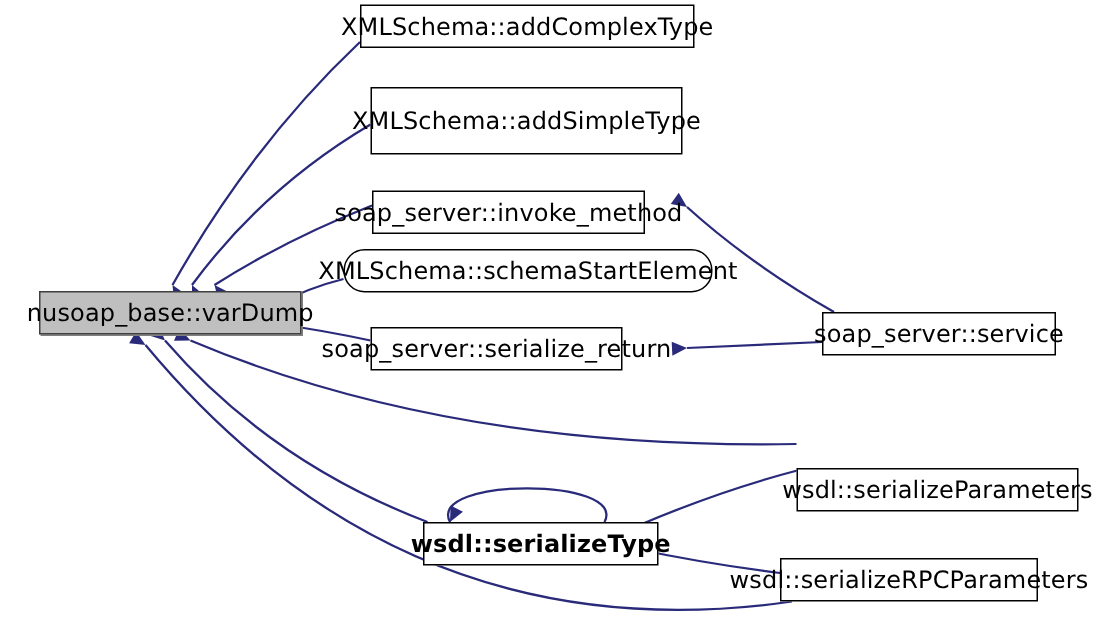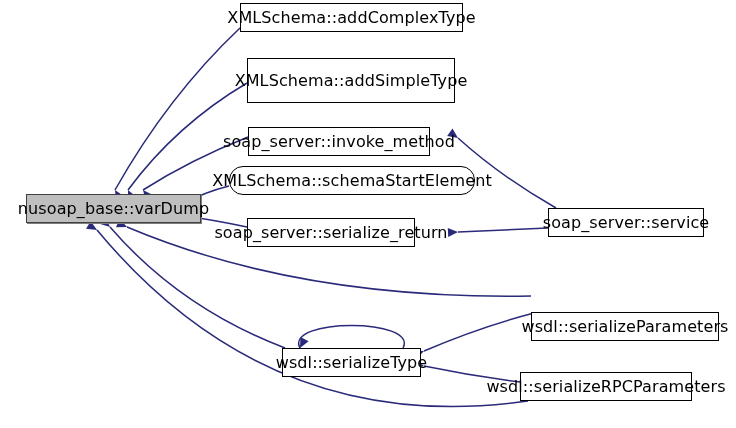--- a/index.html
+++ b/index.html
@@ -98,20 +98,20 @@
   </div>
   <div class="node" style="left: 247px; top: 218px; width: 168px; height: 29px;">
     <span class="node-label">soap_server::serialize_return</span>
   </div>
   <div class="node" style="left: 548px; top: 208px; width: 156px; height: 29px;">
     <span class="node-label">soap_server::service</span>
   </div>
   <div class="node" style="left: 531px; top: 284px; width: 188px; height: 29px; margin-top: 28px;">
     <span class="node-label">wsdl::serializeParameters</span>
   </div>
-  <div class="node" style="left: 282px; top: 348px; width: 139px; height: 29px;">
+  <div class="node" style="left: 282px; top: 348px; width: 157px; height: 29px; font-weight: bold;">
     <span class="node-label">wsdl::serializeType</span>
   </div>
   <div class="node" style="left: 520px; top: 372px; width: 172px; height: 29px;">
     <span class="node-label">wsdl::serializeRPCParameters</span>
   </div>
 
 </div>
 
 </body></html>

